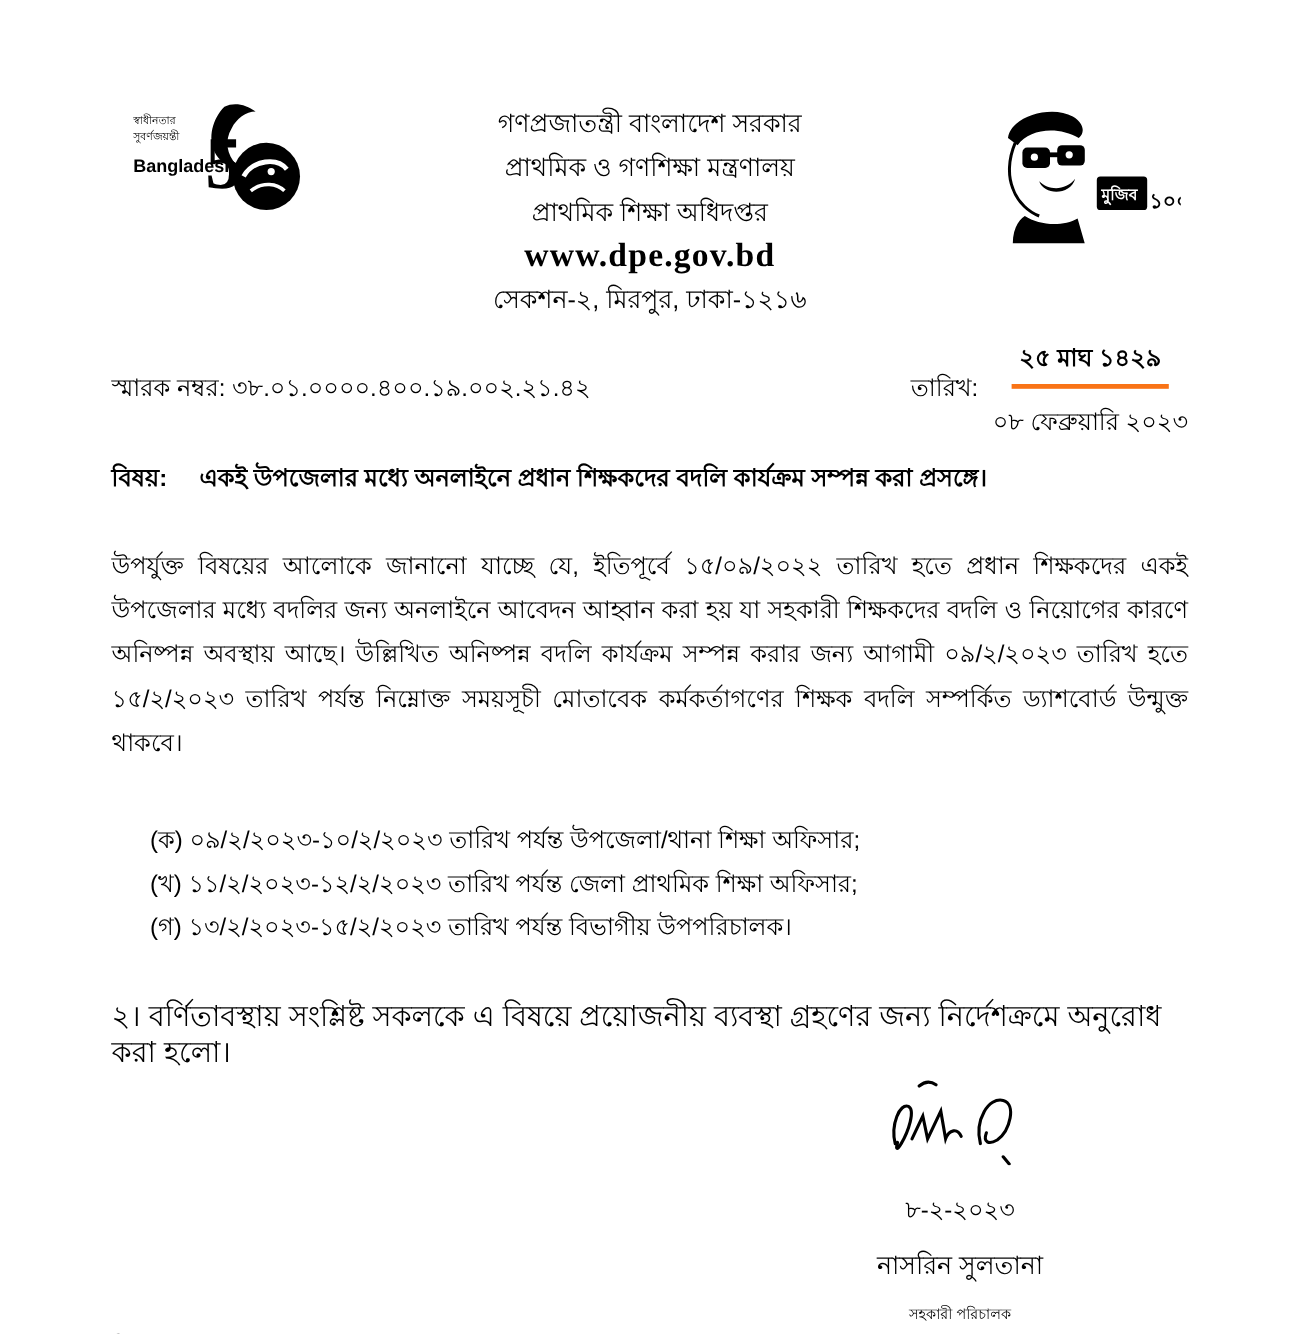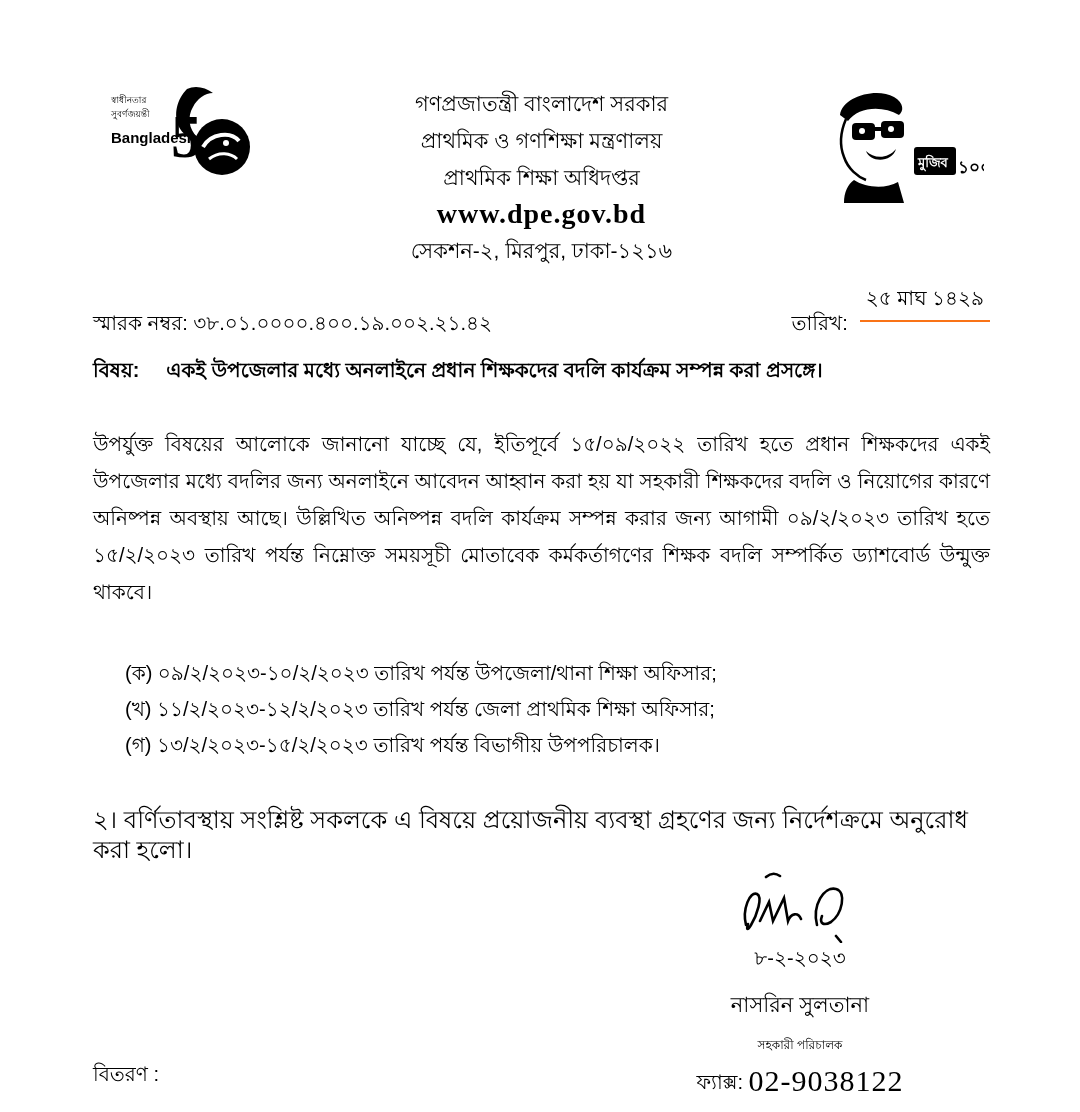--- a/index.html
+++ b/index.html
@@ -25,36 +25,36 @@
     letter-spacing: 1px;
   }
   .logo-left { position: absolute; left: 16px; top: 0; width: 150px; height: 112px; }
   .logo-right { position: absolute; right: 6px; top: 0; width: 170px; height: 118px; }
   
   .memo-row { display: flex; justify-content: space-between; align-items: flex-start; margin-top: 20px; font-size: 20px; }
   .memo-line { margin-top: 25px; white-space: nowrap; }
   .date-block { display: flex; gap: 12px; }
   .date-label { margin-top: 25px; }
   .date-stack { display: flex; flex-direction: column; align-items: center; }
-  .date-top { font-weight: 400; padding: 0 6px 4px; border-bottom: 2px solid #f97316; white-space: nowrap; }
+  .date-top { font-weight: 700; padding: 0 6px 4px; border-bottom: 4px solid #f97316; white-space: nowrap; }
   .date-bottom { margin-top: 12px; white-space: nowrap; }
   
   .subject-row { display: flex; margin-top: 14px; font-weight: 700; font-size: 20px; text-align: right; }
   .subject-label { margin-right: 27px; flex: none; }
   
   .para1 { margin-top: 38px; font-size: 20px; line-height: 37px; text-align: justify; }
   .schedule { margin-top: 44px; margin-left: 32px; font-size: 20px; }
   .schedule-item { line-height: 36px; }
   .para2 { margin-top: 42px; font-size: 24px; line-height: 30px; }
   
   .sig-dist-row { position: relative; display: flex; justify-content: flex-end; margin-top: 6px; }
   .dist-heading { position: absolute; left: 0; bottom: 8px; font-size: 20px; }
   .sig-block { width: 310px; margin-right: 35px; text-align: center; }
   .sig-scribble { height: 72px; display: flex; justify-content: center; }
-  .sig-date { font-size: 20px; margin-top: 0; }
+  .sig-date { font-size: 20px; margin-top: 22px; }
   .sig-name { font-size: 21px; margin-top: 13px; }
   .sig-desig { font-size: 12px; margin-top: 12px; }
   .sig-fax { margin-top: 8px; font-size: 20px; white-space: nowrap; }
   .fax-number {
     font-family: "Liberation Serif", serif;
     font-size: 30px; letter-spacing: 1px; vertical-align: -2px;
   }
   
   .logo-svg { width: 100%; height: 100%; }
 </style>
@@ -104,20 +104,21 @@
       </svg>
     </div>
   </div>
 
   <div class="memo-row">
     <div class="memo-line">স্মারক নম্বর: ৩৮.০১.০০০০.৪০০.১৯.০০২.২১.৪২</div>
     <div class="date-block">
       <span class="date-label">তারিখ:</span>
       <span class="date-stack">
         <span class="date-top">২৫ মাঘ ১৪২৯</span>
+        <span class="date-bottom">০৮ ফেব্রুয়ারি ২০২৩</span>
       </span>
     </div>
   </div>
 
   <div class="subject-row">
     <span class="subject-label">বিষয়:</span>
     <span class="subject-text">একই উপজেলার মধ্যে অনলাইনে প্রধান শিক্ষকদের বদলি কার্যক্রম সম্পন্ন করা প্রসঙ্গে।</span>
   </div>
 
   <div class="para1">উপর্যুক্ত বিষয়ের আলোকে জানানো যাচ্ছে যে,  ইতিপূর্বে ১৫/০৯/২০২২ তারিখ হতে প্রধান শিক্ষকদের একই উপজেলার মধ্যে বদলির জন্য অনলাইনে আবেদন আহ্বান করা হয় যা সহকারী শিক্ষকদের বদলি ও নিয়োগের কারণে অনিষ্পন্ন অবস্থায় আছে। উল্লিখিত অনিষ্পন্ন বদলি কার্যক্রম সম্পন্ন করার জন্য আগামী ০৯/২/২০২৩ তারিখ হতে ১৫/২/২০২৩ তারিখ পর্যন্ত নিম্নোক্ত সময়সূচী মোতাবেক কর্মকর্তাগণের শিক্ষক বদলি সম্পর্কিত ড্যাশবোর্ড উন্মুক্ত থাকবে।</div>

